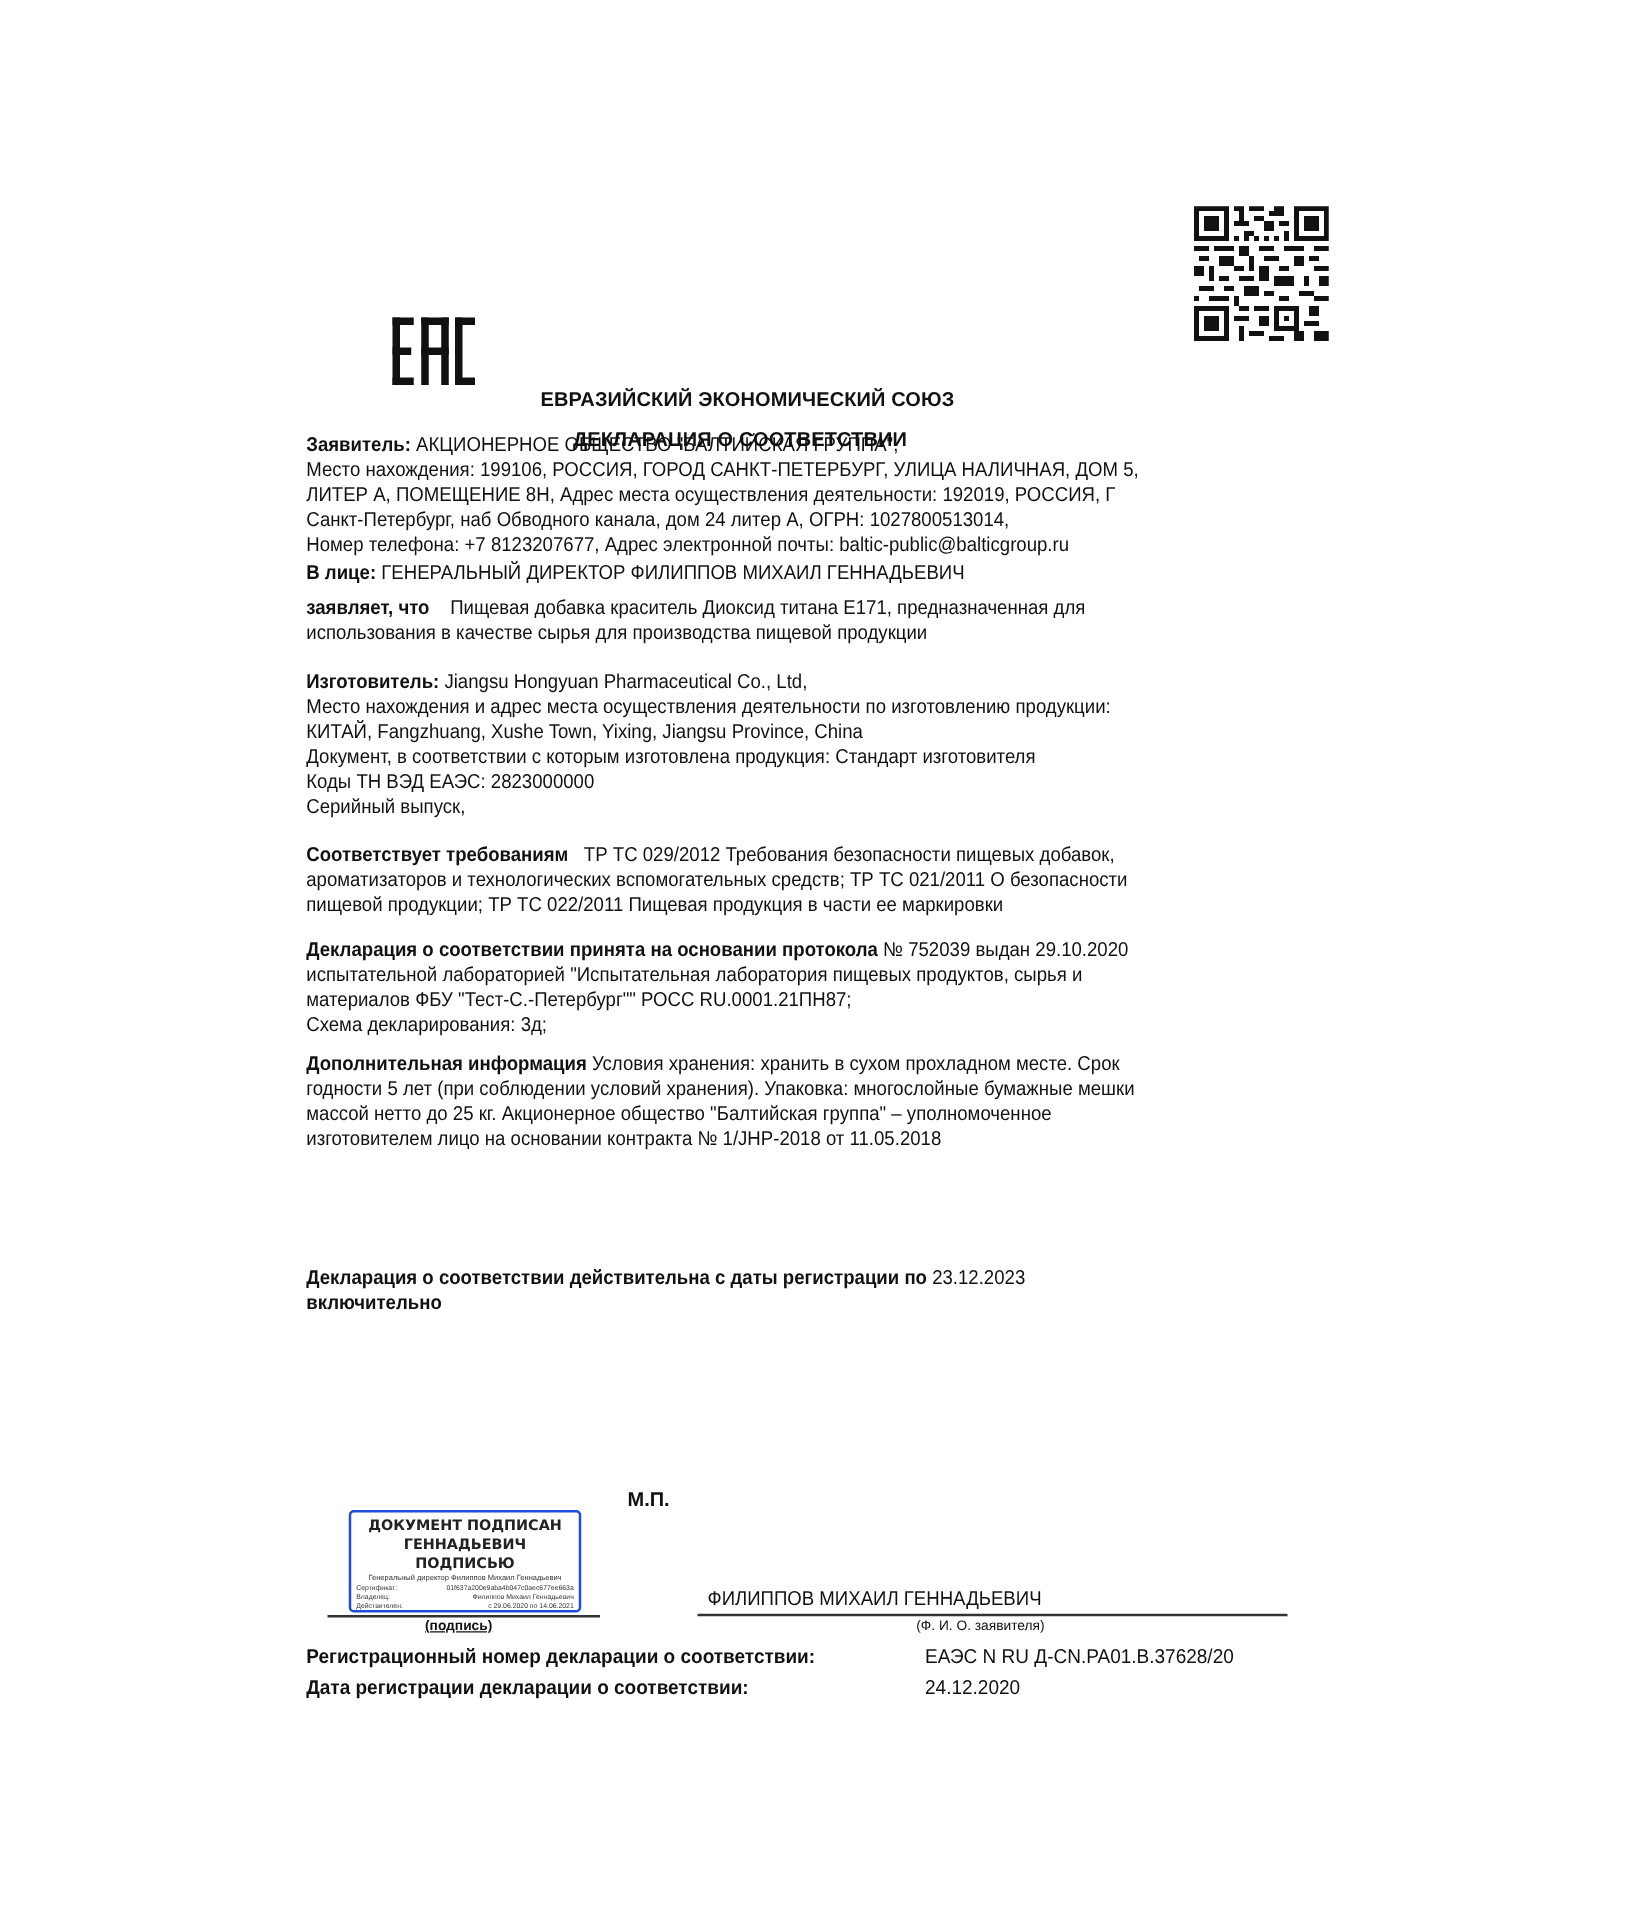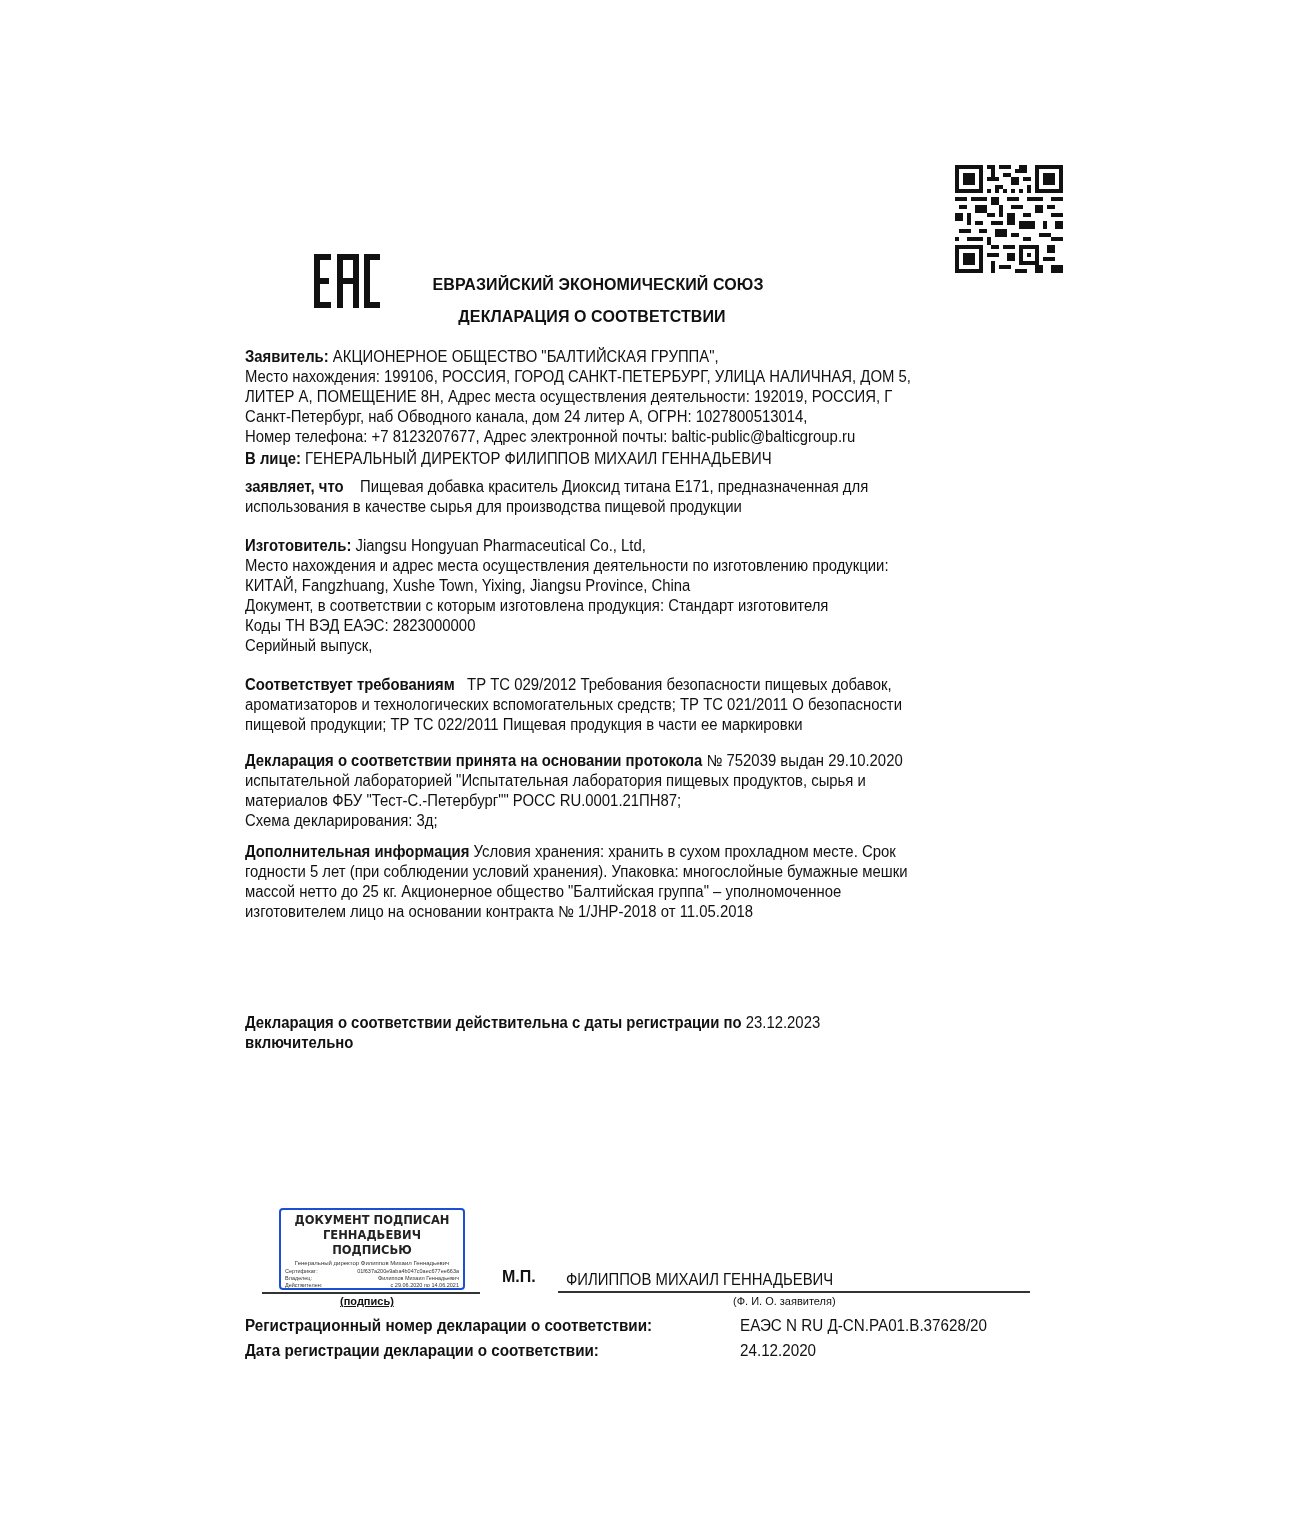--- a/index.html
+++ b/index.html
@@ -12,21 +12,21 @@
     }
     .abs { position: absolute; }
     .eac-logo {
       left: 312px; top: 252px; width: 70px; height: 58px;
     }
     .qr {
       left: 955px; top: 165px; width: 108px; height: 108px;
     }
     .hdr {
       left: 0; width: 1156px; text-align: center;
-      font-weight: bold; font-size: 16px; letter-spacing: 0.1px;
+      font-weight: bold; font-size: 16px; letter-spacing: 0.1px; margin-top: 36px;
     }
     .hdr1 { top: 276px; padding-left: 40px; }
     .hdr2 { top: 308px; padding-left: 28px; }
 
     .body-text {
       left: 245px; width: 800px;
       font-size: 16px; line-height: 20px;
       transform: scaleX(0.93); transform-origin: left top;
     }
     .body-text b { font-weight: bold; }
@@ -44,21 +44,21 @@
       font-size: 11.5px; line-height: 15px; font-weight: bold; color: #222;
       font-family: "DejaVu Sans", sans-serif;
     }
     .sig-box .sub { font-size: 6px; line-height: 10px; white-space: nowrap; }
     .sig-box .row { display: flex; justify-content: space-between; font-size: 5.5px; line-height: 7px; white-space: nowrap; }
 
     .line { height: 2px; background: #333; }
     .sig-line { left: 262px; top: 1292px; width: 218px; }
     .fio-line { left: 558px; top: 1291px; width: 472px; }
 
-    .mp { left: 502px; top: 1268px; font-weight: bold; font-size: 16px; }
+    .mp { left: 502px; top: 1192px; font-weight: bold; font-size: 16px; }
     .fio-name { left: 566px; top: 1271px; font-size: 16px; transform: scaleX(0.93); transform-origin: left top; white-space: nowrap; }
     .cap-sig { left: 340px; top: 1295px; font-size: 11px; font-weight: bold; text-decoration: underline; }
     .cap-fio { left: 733px; top: 1295px; font-size: 11px; font-weight: normal; }
 
     .reg-label { left: 245px; font-weight: bold; font-size: 16px; white-space: nowrap; transform: scaleX(0.95); transform-origin: left top; }
     .reg-val { left: 740px; font-size: 16px; white-space: nowrap; transform: scaleX(0.95); transform-origin: left top; }
   </style>
 </head>
 <body>
 

